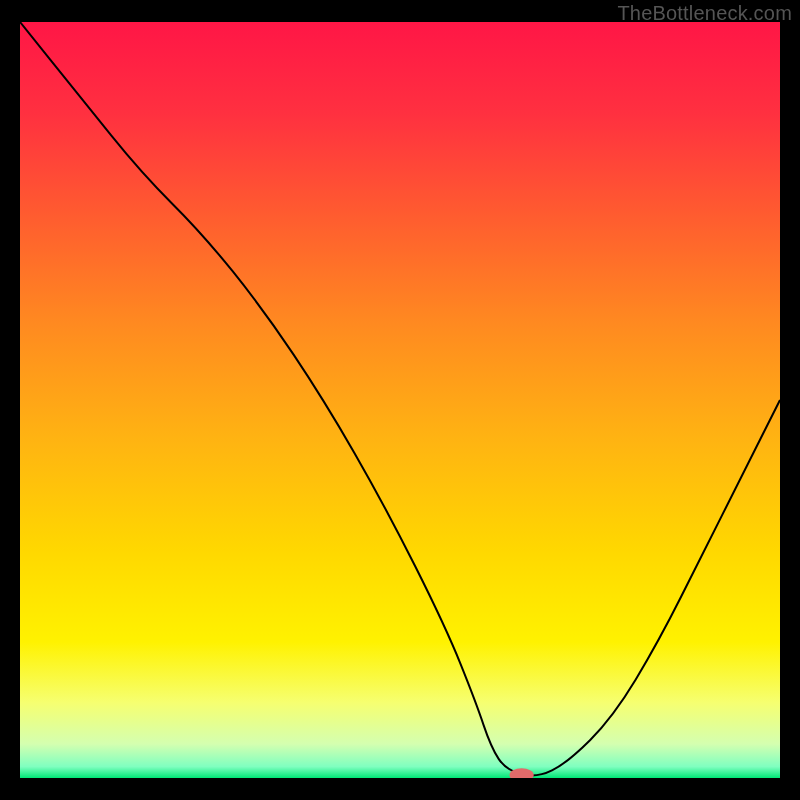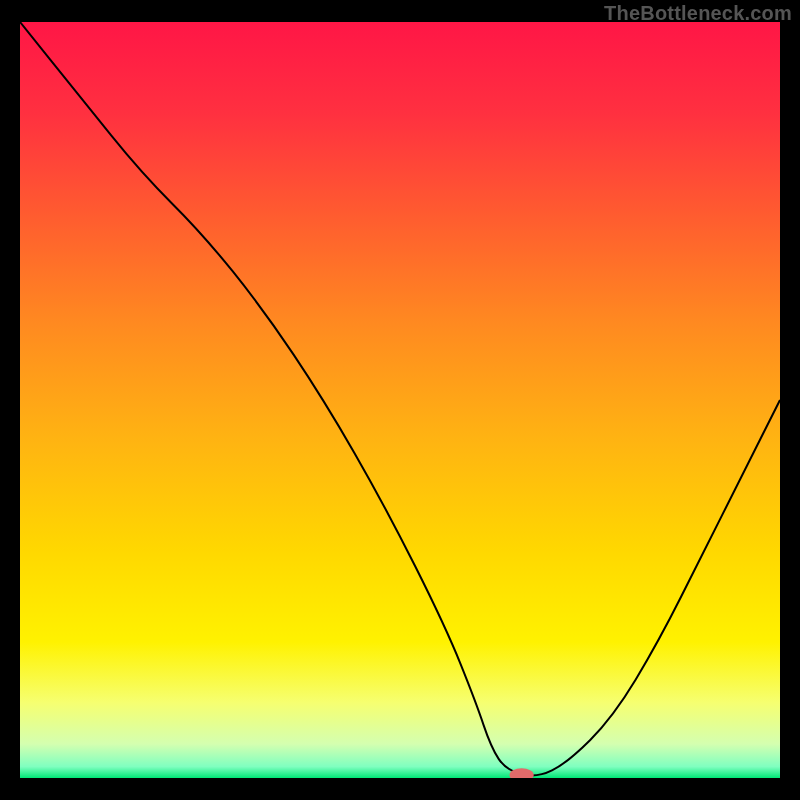--- a/index.html
+++ b/index.html
@@ -16,21 +16,21 @@
     width: 800px;
     height: 800px;
     background: #000;
   }
   .watermark {
     position: absolute;
     top: 2px;
     right: 8px;
     color: #555;
     font-size: 20px;
-    font-weight: 700;
+    font-weight: 400;
     letter-spacing: 0.2px;
     z-index: 20;
     pointer-events: none;
   }
   .plot-wrap {
     position: absolute;
     left: 20px;
     top: 22px;
     width: 760px;
     height: 756px;

